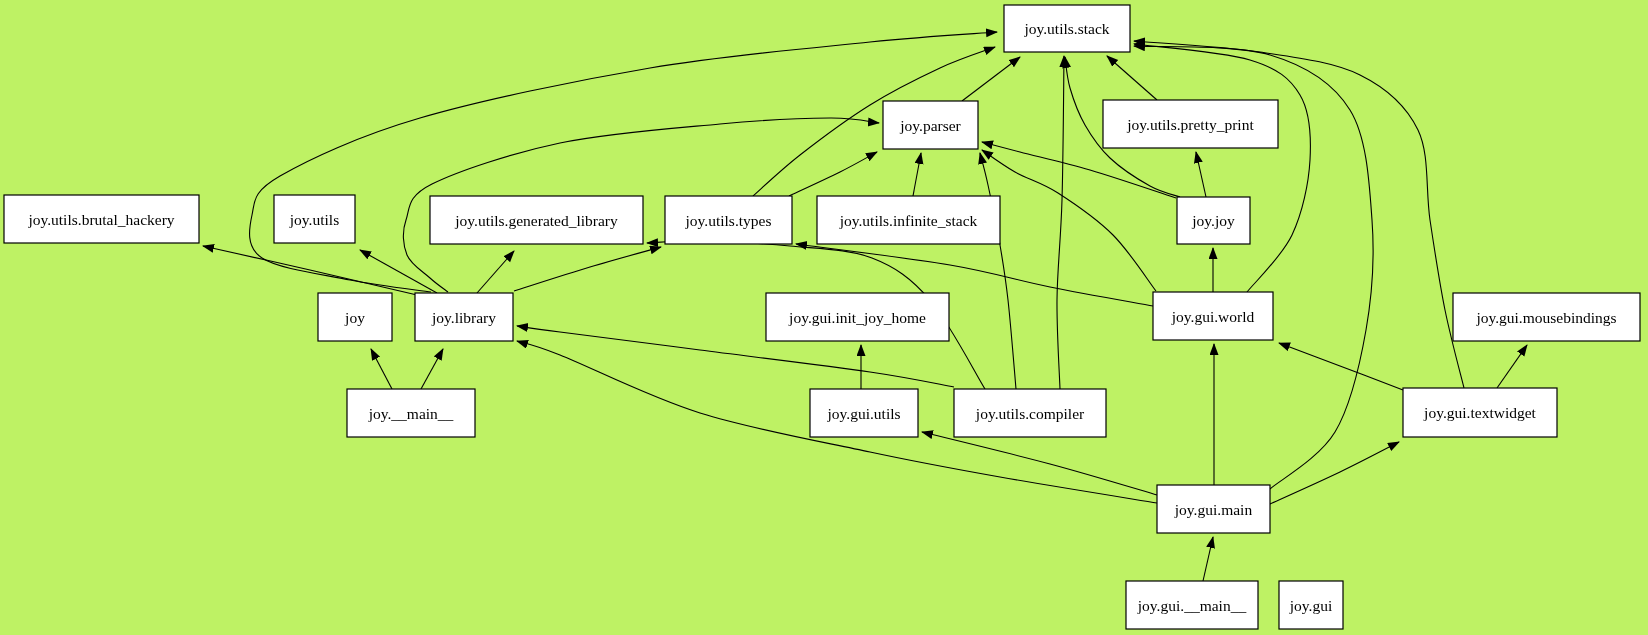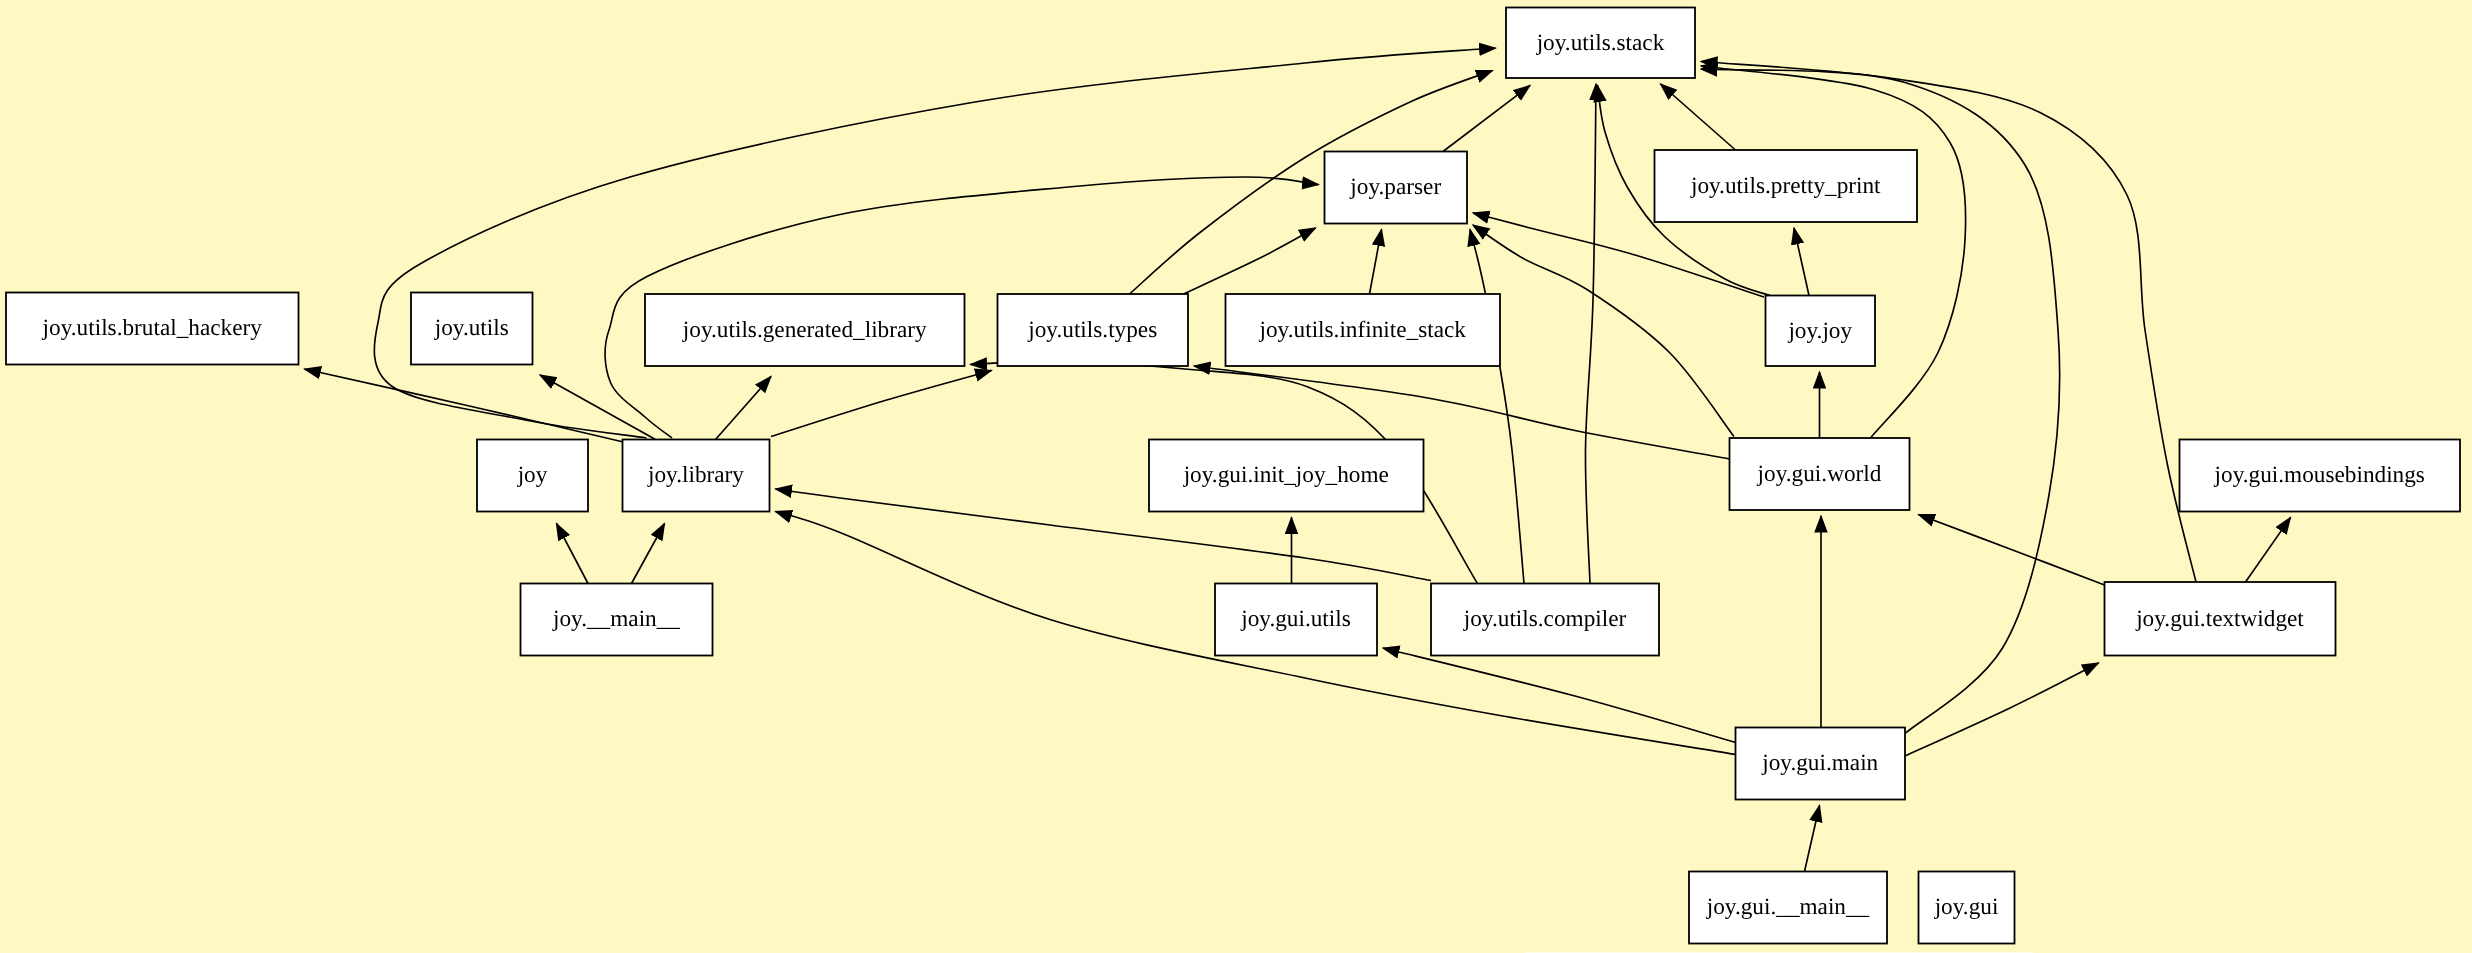--- a/index.html
+++ b/index.html
@@ -4,21 +4,21 @@
 <style>
   html, body {
     margin: 0;
     padding: 0;
     background: #ffffff;
   }
   #stage {
     position: relative;
     width: 1648px;
     height: 635px;
-    background: #fef9c3;
+    background: #bef264;
     overflow: hidden;
   }
   svg text {
     font-family: "Liberation Serif", "DejaVu Serif", serif;
     font-size: 15.5px;
     fill: #000000;
   }
   svg .node-rect {
     fill: #ffffff;
     stroke: #000000;

